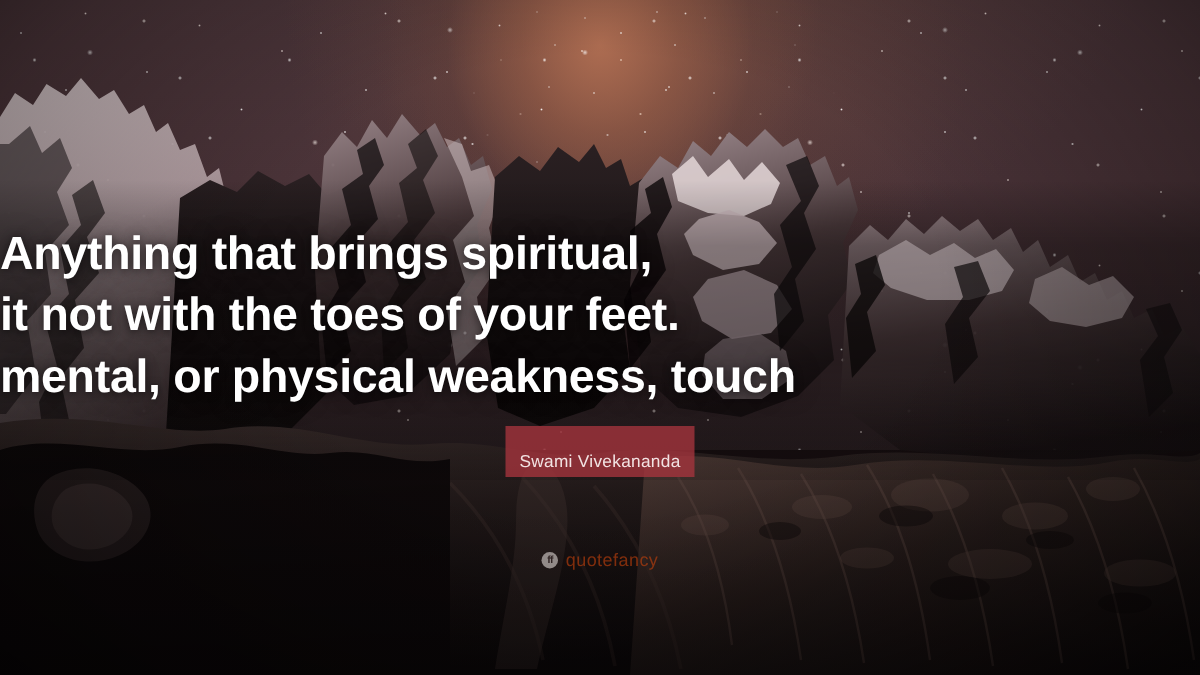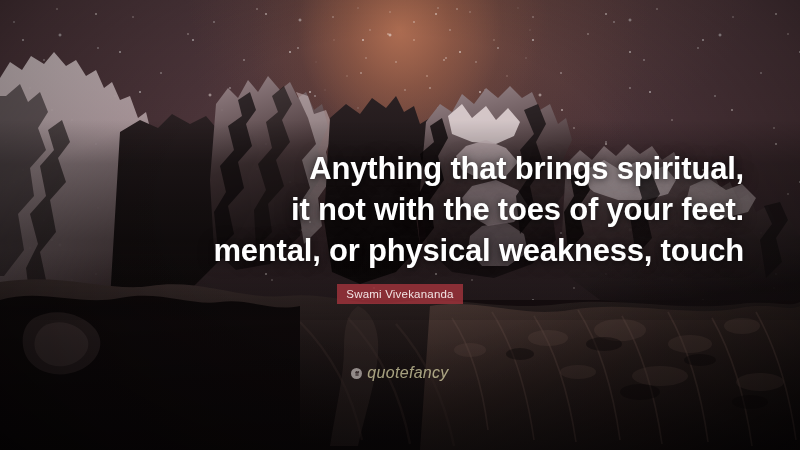--- a/index.html
+++ b/index.html
@@ -128,21 +128,21 @@
     background: linear-gradient(to bottom, rgba(0,0,0,0) 0%, rgba(0,0,0,0.28) 22%, rgba(0,0,0,0.34) 60%, rgba(0,0,0,0.10) 100%);
     pointer-events: none;
   }
 
   
   .quote-block {
     position: absolute;
     left: 0;
     top: 148px;
     width: 744px;
-    text-align: right;
+    text-align: left;
     z-index: 6;
   }
   .quote-line {
     display: block;
     color: #ffffff;
     font-size: 31px;
     font-weight: bold;
     line-height: 41px;
     letter-spacing: -0.2px;
     text-shadow: 0 1px 6px rgba(0,0,0,0.55), 0 0 18px rgba(0,0,0,0.35);
@@ -152,21 +152,21 @@
   .author-wrap {
     position: absolute;
     left: 0;
     top: 284px;
     width: 800px;
     text-align: center;
     z-index: 6;
   }
   .author {
     display: inline-block;
-    padding: 4px 9px 3px 9px;
+    padding: 18px 9px 3px 9px;
     background: rgba(167,52,62,0.78);
     color: #f2e3e3;
     font-size: 11.5px;
     font-weight: normal;
     letter-spacing: 0.2px;
     line-height: 13px;
   }
 
   
   .watermark {
@@ -192,25 +192,24 @@
     flex: 0 0 auto;
   }
   .wm-logo-inner {
     font-size: 7px;
     font-weight: bold;
     color: #3a2d2d;
     line-height: 1;
     letter-spacing: -0.5px;
   }
   .wm-text {
-    color: #fef9c3;
-    font-size: 16px;
+    color: #c2410c;
+    font-size: 12px;
     letter-spacing: 0.3px;
     line-height: 12px;
-    font-style: italic;
   }
 </style>
 </head>
 <body>
 
 <div id="poster">
 
   <div class="sky"></div>
   <div class="stars stars-a"></div>
   <div class="stars stars-b"></div>

